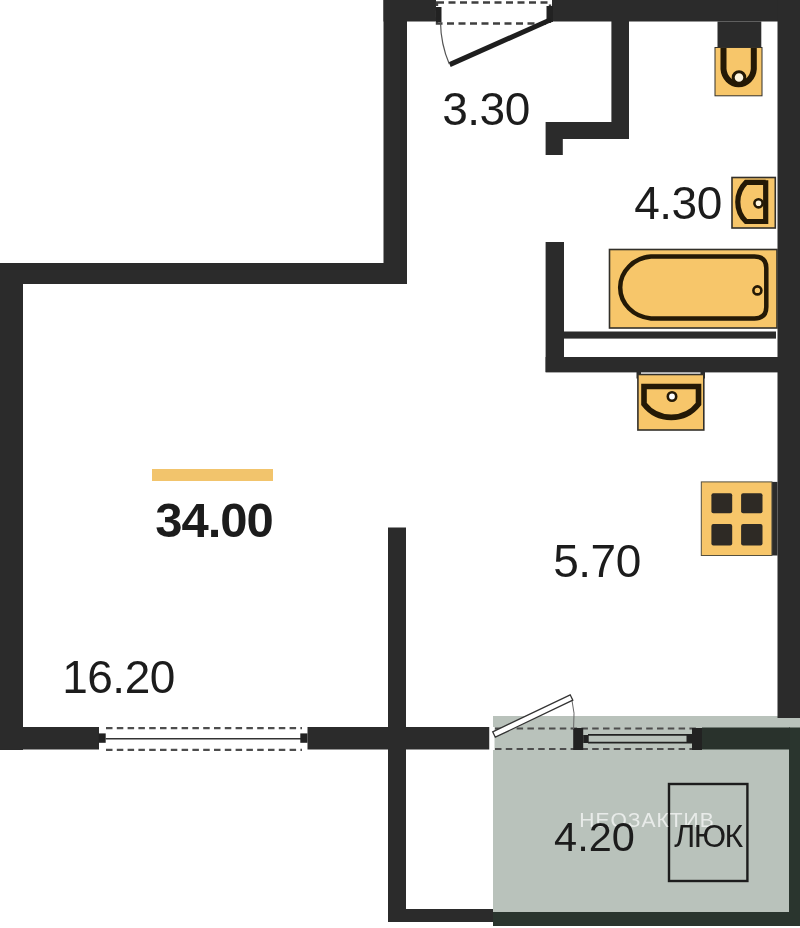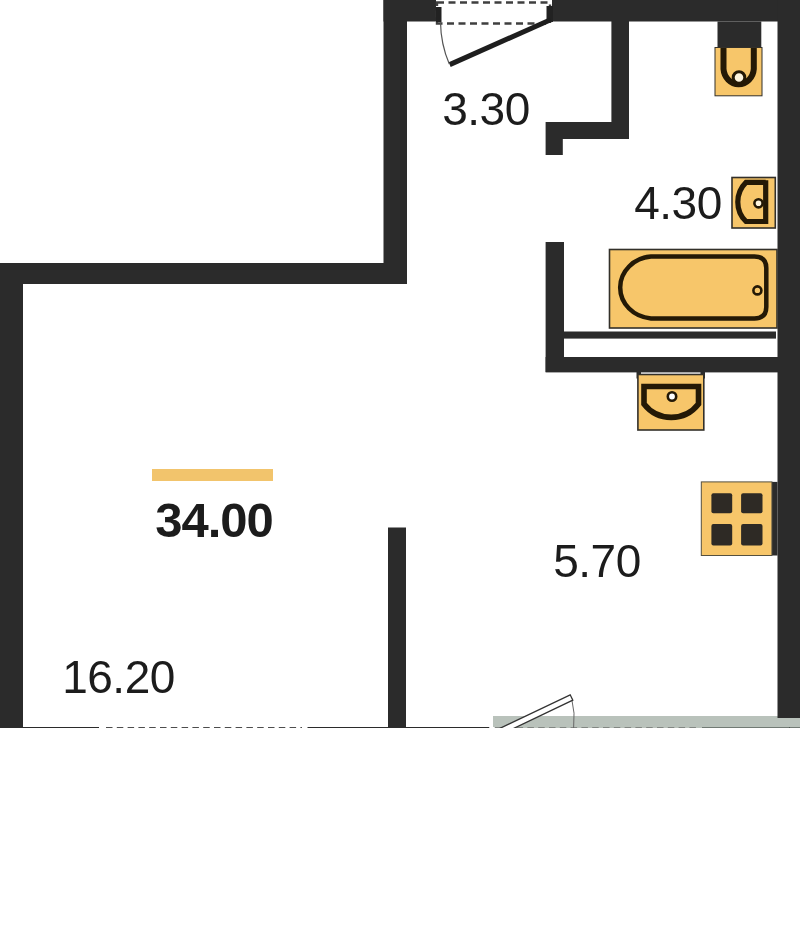--- a/index.html
+++ b/index.html
@@ -1,16 +1,16 @@
 <!DOCTYPE html>
 <html><head>
 <meta charset="utf-8">
 <style>
   html,body{margin:0;padding:0;background:#ffffff;}
-  .wrap{width:800px;height:728px;position:relative;overflow:hidden;}
+  .wrap{width:800px;height:928px;position:relative;overflow:hidden;}
   svg{display:block;}
   text{font-family:"Liberation Sans", sans-serif;fill:#1c1c1c;}
 </style>
 </head>
 <body>
 <div class="wrap">
 <svg width="800" height="928" viewBox="0 0 800 928" xmlns="http://www.w3.org/2000/svg">
   <rect x="0" y="0" width="800" height="928" fill="#ffffff"></rect>
 
   <rect x="493" y="716" width="307" height="210" fill="#b9c2bb"></rect>

